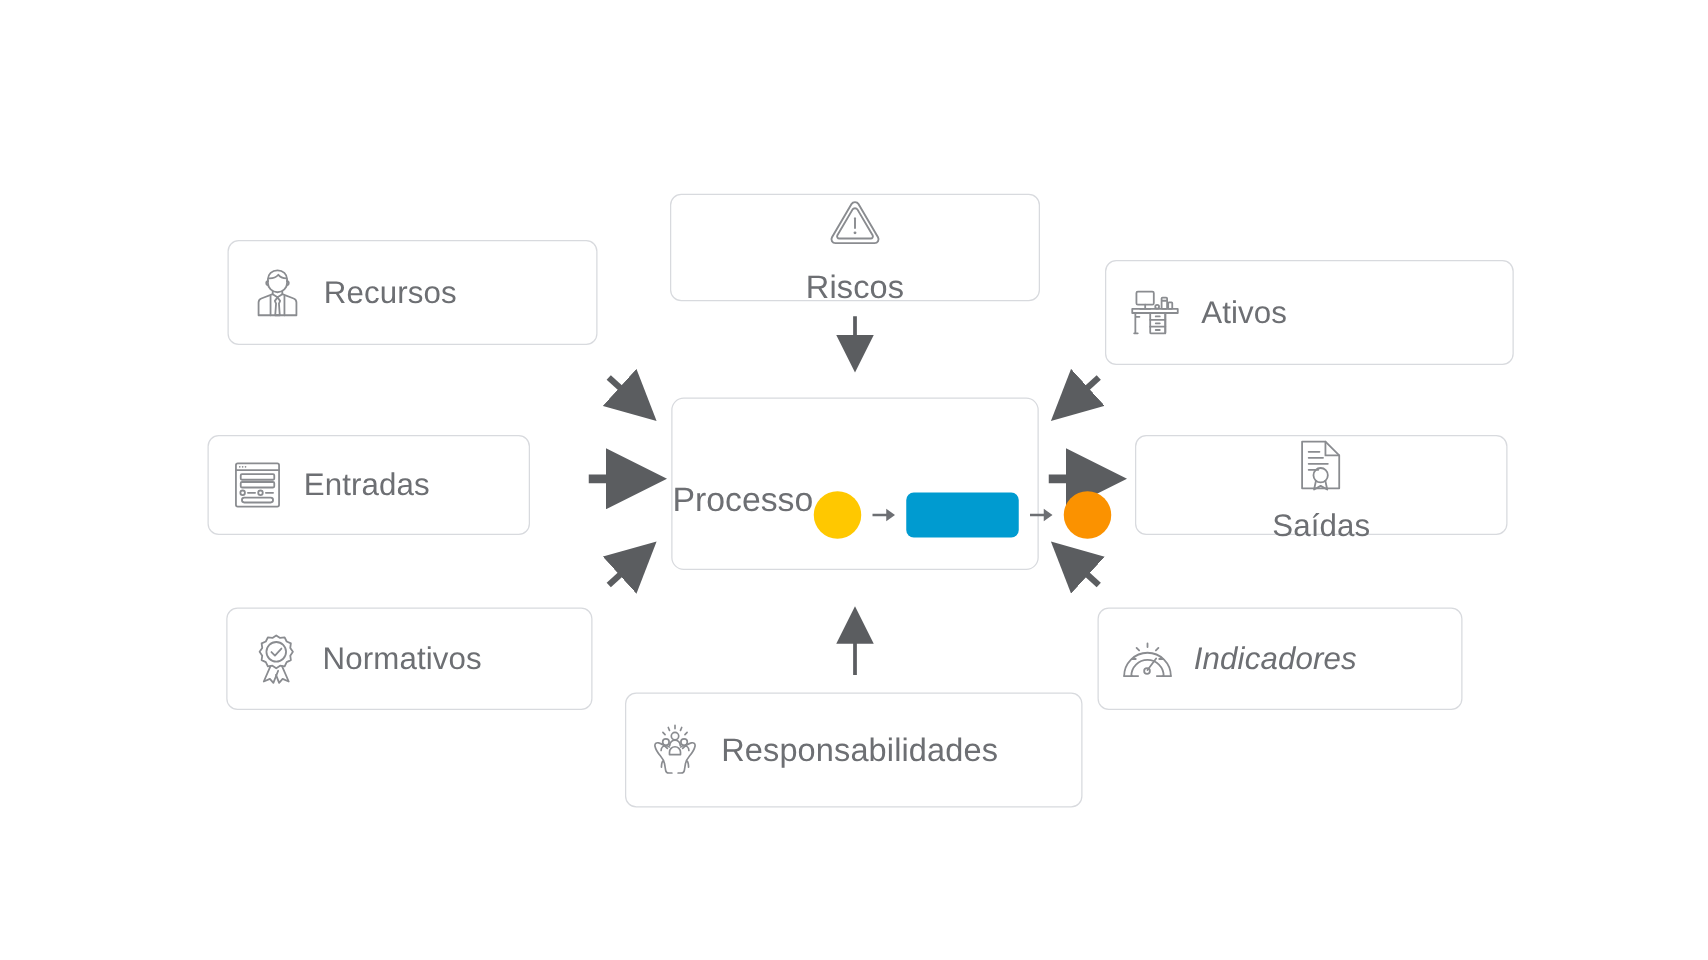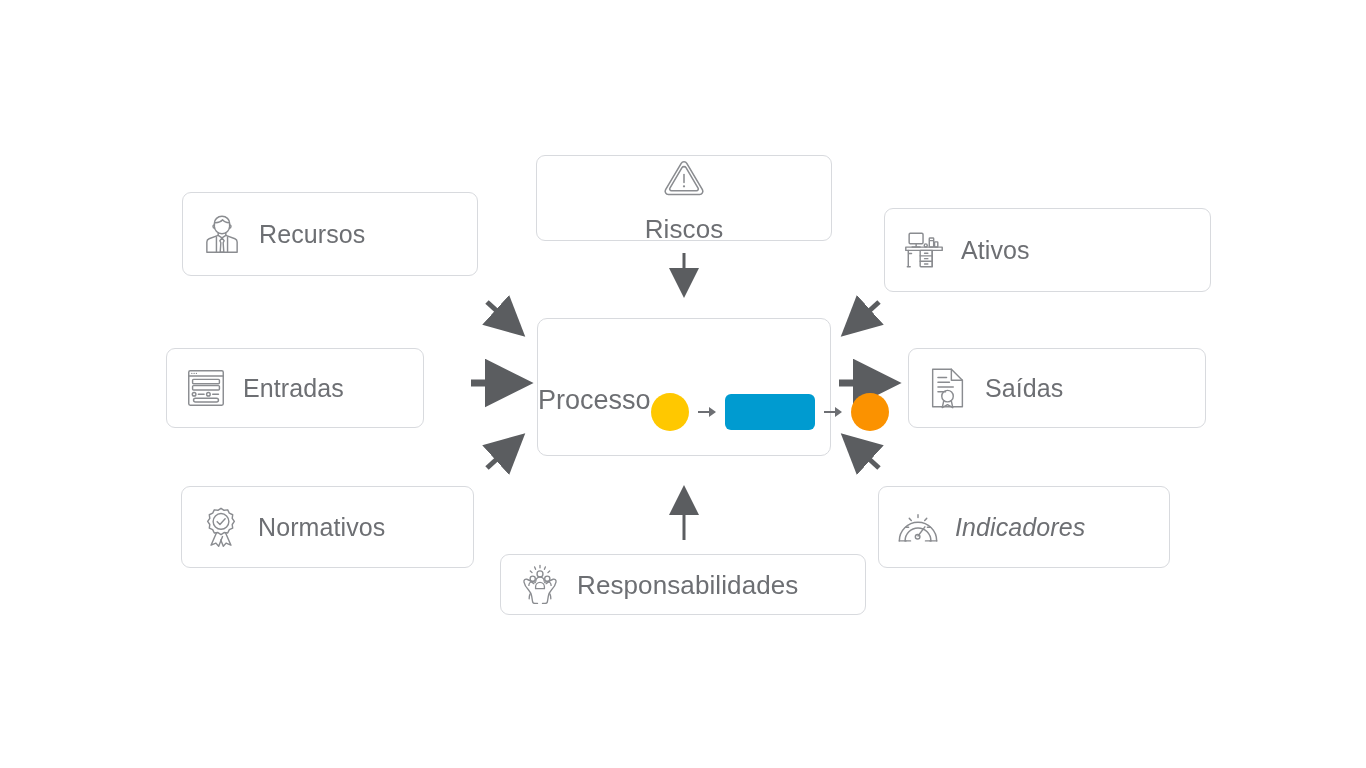--- a/index.html
+++ b/index.html
@@ -50,23 +50,23 @@
     width: 100%;
     height: 100%;
     display: block;
   }
 
   
   #card-recursos   { left: 182px; top: 192px;  width: 296px; height: 84px; }
   #card-entradas   { left: 166px; top: 348px;  width: 258px; height: 80px; }
   #card-normativos { left: 181px; top: 486px;  width: 293px; height: 82px; }
   #card-riscos     { left: 536px; top: 155px;  width: 296px; height: 86px; flex-direction: column; }
-  #card-respons    { left: 500px; top: 554px;  width: 366px; height: 61px; }
+  #card-respons    { left: 500px; top: 554px;  width: 366px; height: 92px; }
   #card-ativos     { left: 884px; top: 208px;  width: 327px; height: 84px; }
-  #card-saidas     { left: 908px; top: 348px;  width: 298px; height: 80px; }
+  #card-saidas     { left: 908px; top: 348px;  width: 298px; height: 80px; flex-direction: column; }
   #card-indicadores{ left: 878px; top: 486px;  width: 292px; height: 82px; font-style: italic; }
 
   #card-riscos .label,
   #card-respons .label { font-size: 26px; }
 
   
   #process-box {
     position: absolute;
     left: 537px;
     top: 318px;

